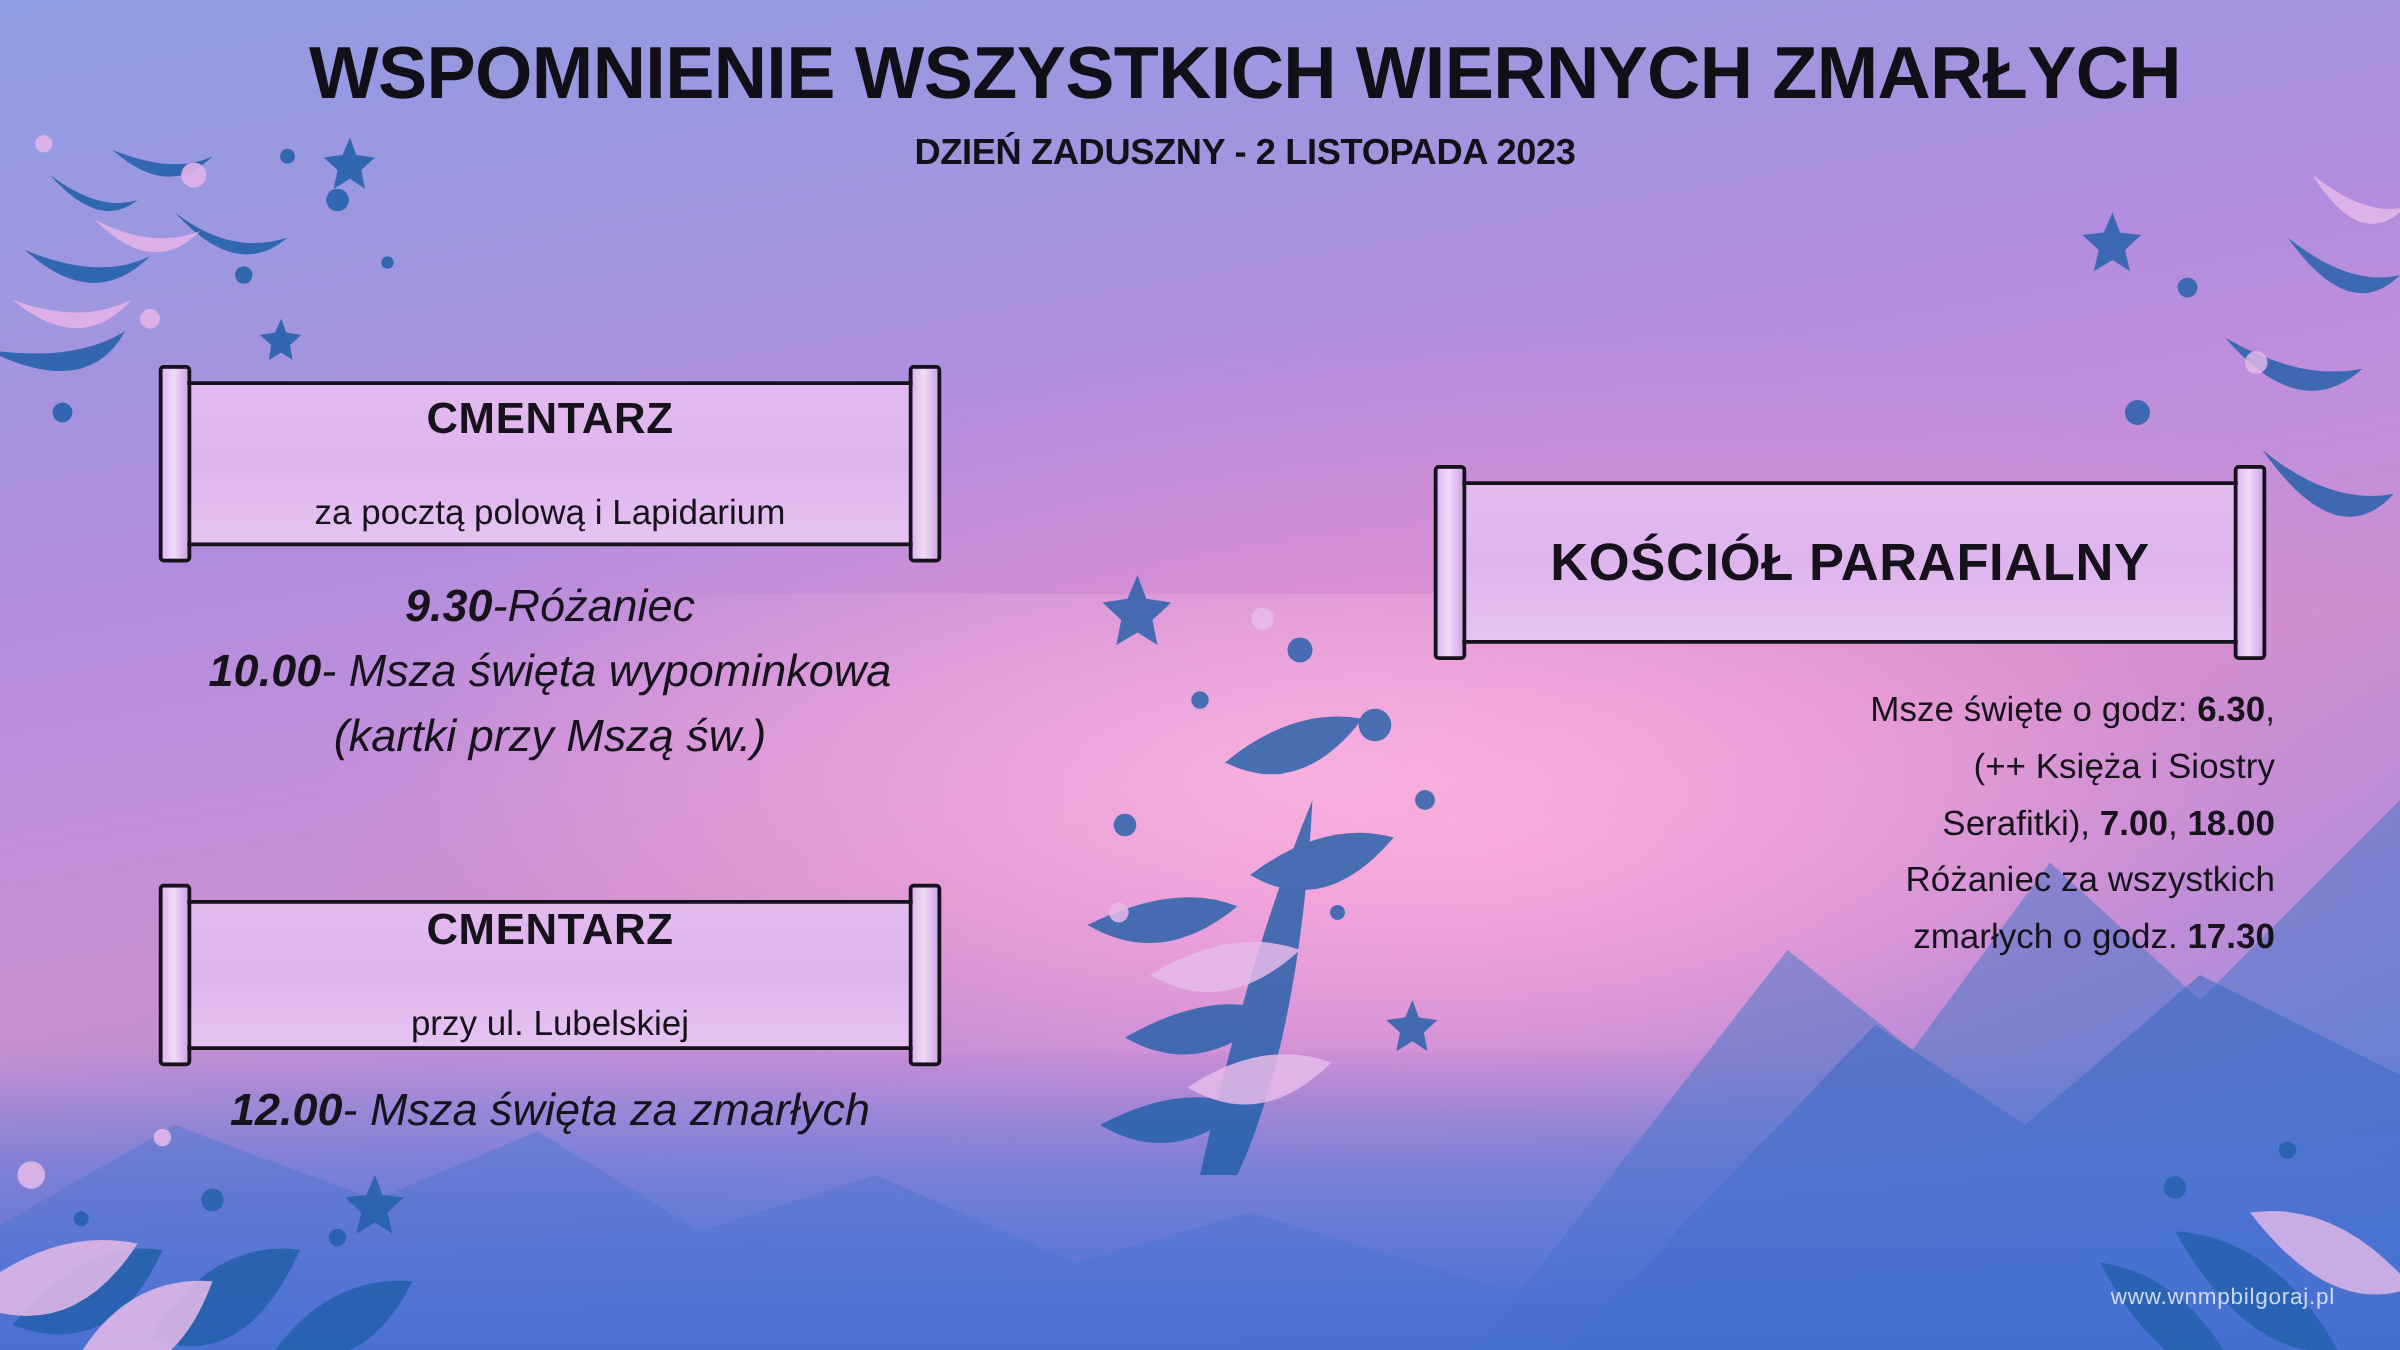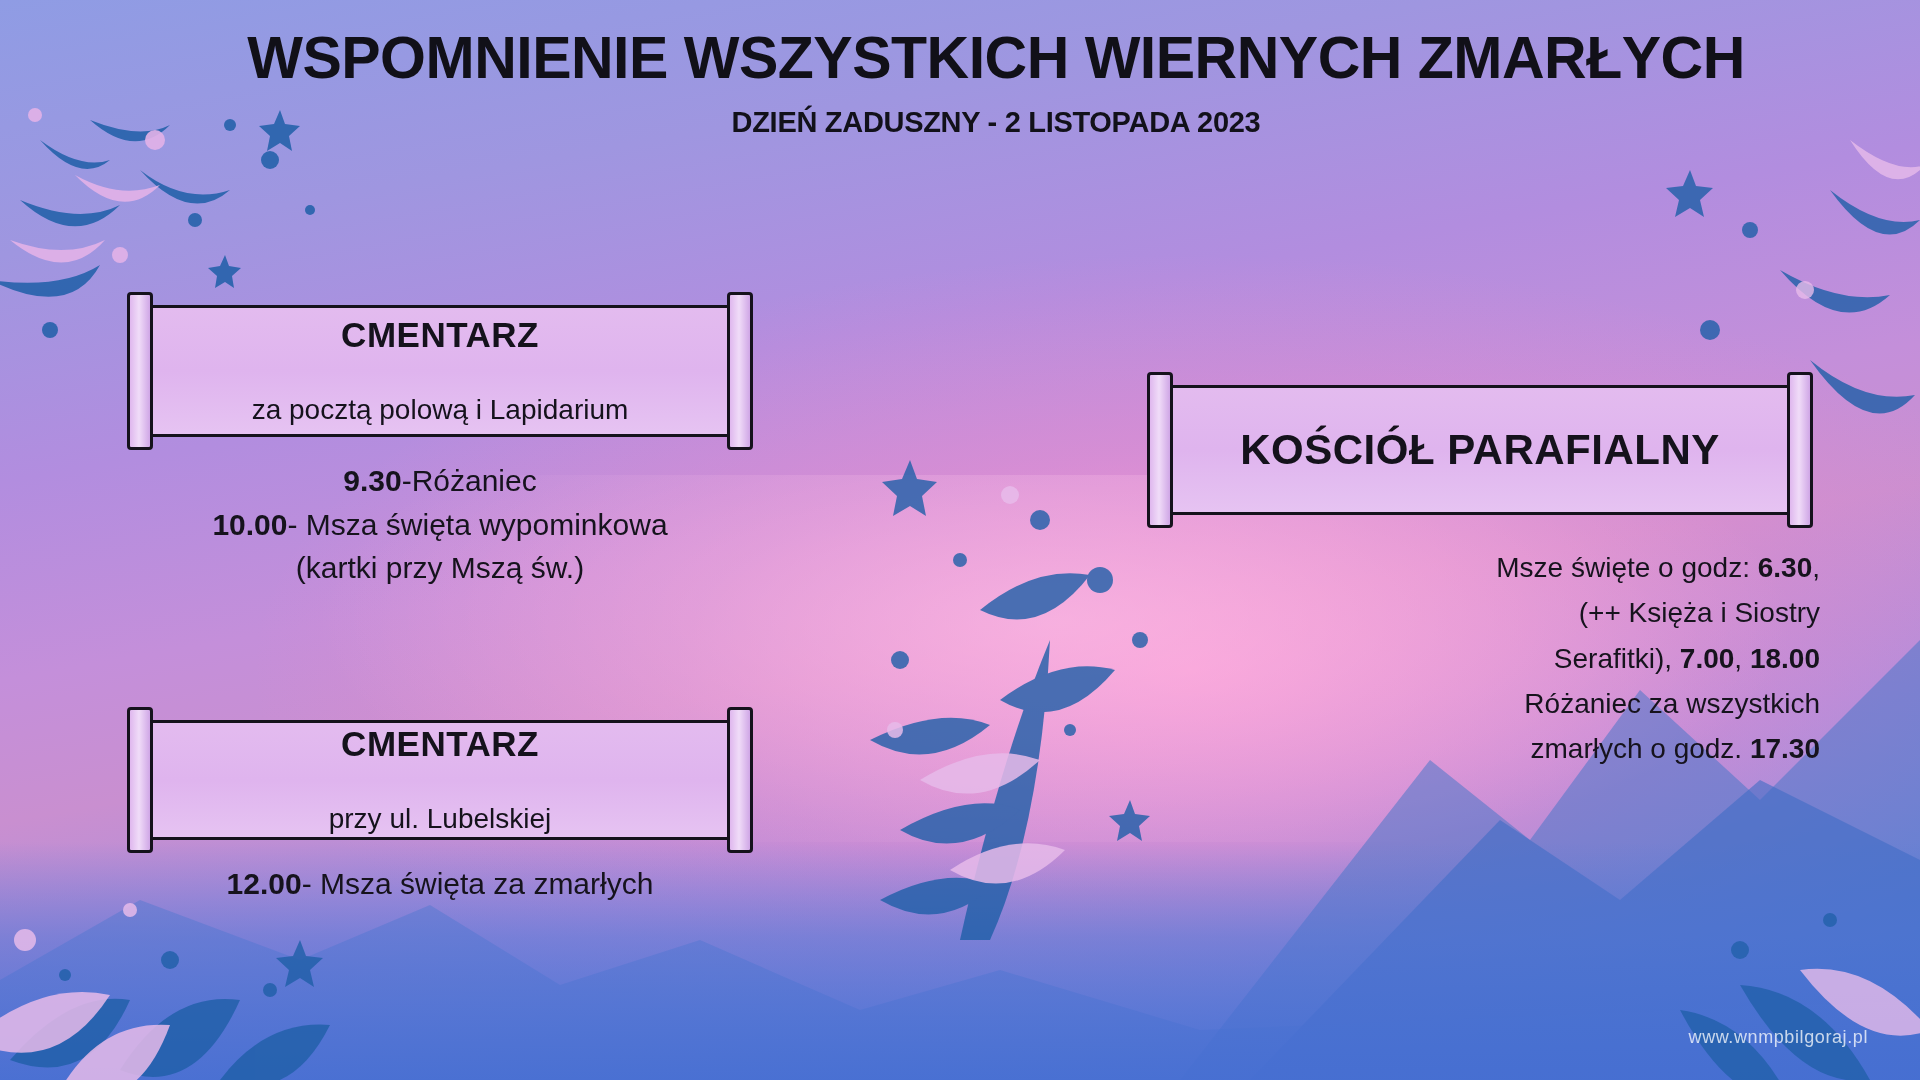--- a/index.html
+++ b/index.html
@@ -122,22 +122,23 @@
     font-size: 28px;
     font-weight: 400;
     line-height: 1.2;
     margin-top: 2px;
   }
 
   .lines {
     margin-top: 22px;
     text-align: center;
     color: #16131d;
-    font-size: 30px;
+    font-size: 36px;
     line-height: 1.45;
+    font-style: italic;
   }
   .lines .ln { white-space: nowrap; }
   .lines b { font-weight: 800; }
 
   
   .church-lines {
     margin-top: 30px;
     text-align: right;
     color: #16131d;
     font-size: 28px;

